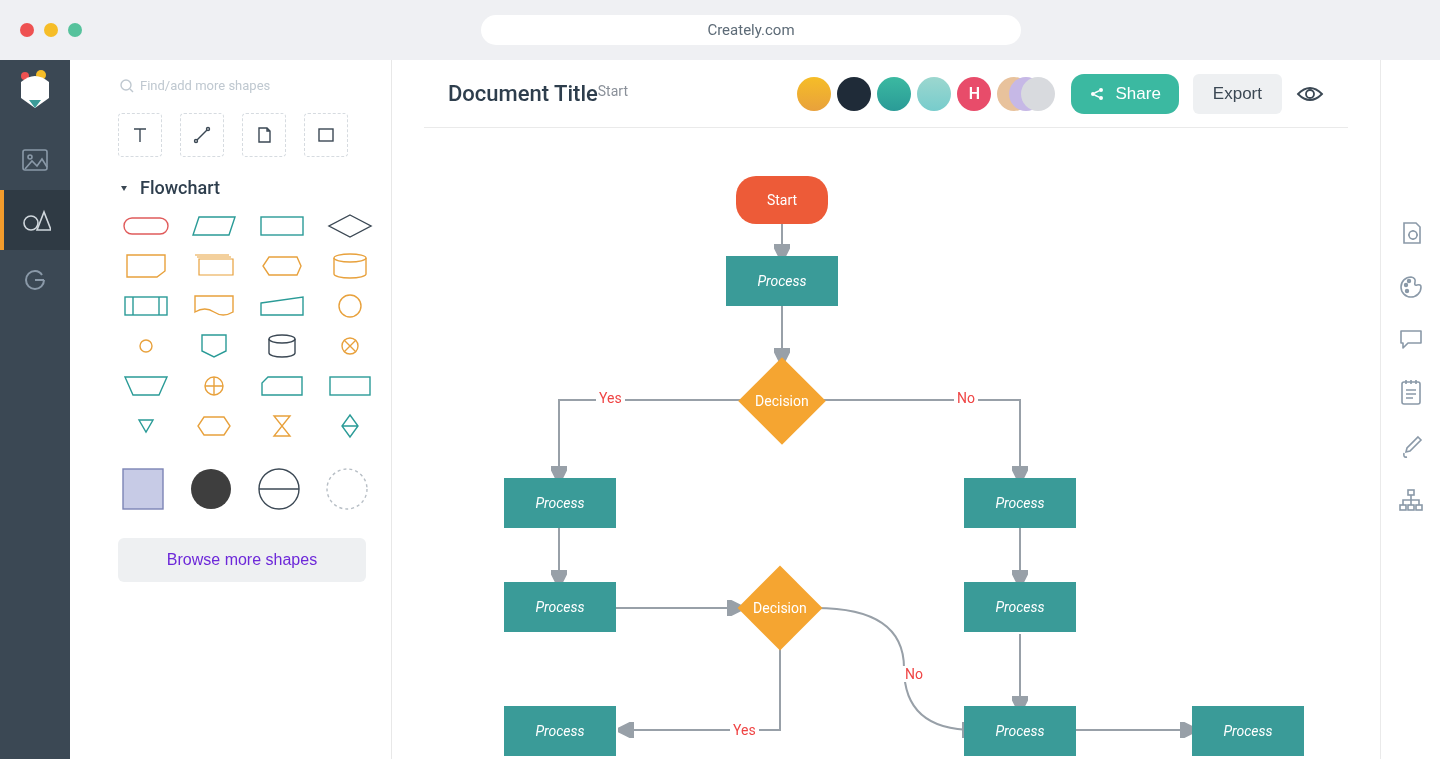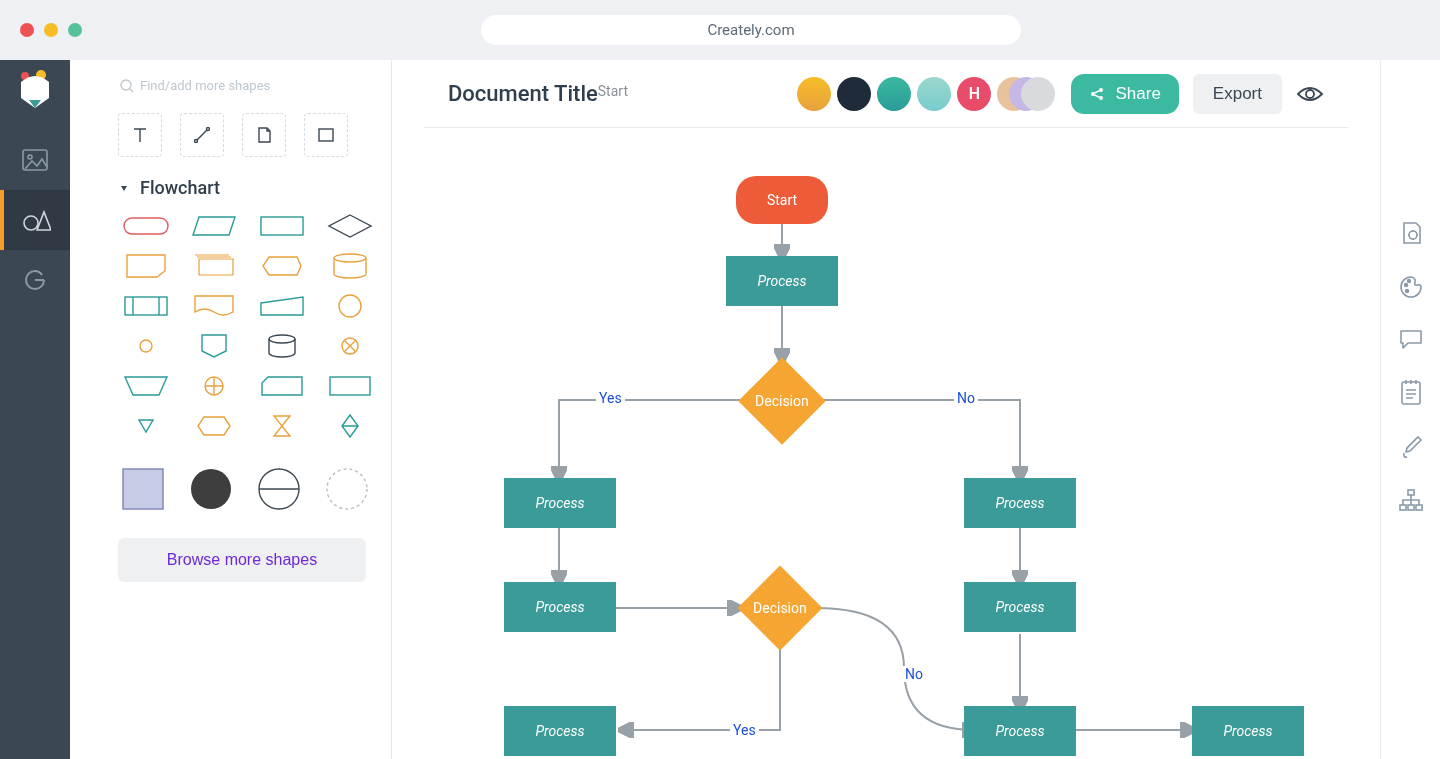--- a/index.html
+++ b/index.html
@@ -36,21 +36,21 @@
 .av.letter { background:#e84c6a; color:#fff; display:flex; align-items:center; justify-content:center; font-weight:600; }
 .share-btn { background: #3bb9a1; color:#fff; border:none; height: 40px; padding: 0 18px; border-radius: 13px; font-size:17px; display:flex; align-items:center; gap:10px; cursor:pointer; }
 .export-btn { background:#eef0f2; color:#3b4854; border:none; height:40px; padding:0 20px; border-radius:6px; font-size:17px; margin-left:14px; cursor:pointer; }
 .eye-icon { margin-left: 14px; color:#3b4854; cursor:pointer; }
 .canvas { flex:1; position:relative; overflow:hidden; }
 .node { position:absolute; display:flex; align-items:center; justify-content:center; color:#fff; font-size:14px; }
 .start { background:#ed5b38; border-radius: 20px; }
 .proc { background:#3a9b98;font-style:italic; }
 .dec { background:#f5a531; transform: rotate(45deg); }
 .dec span { transform: rotate(-45deg); }
-.lbl { position:absolute; color:#1d4ed8; font-size:14px; background:#fff; padding:0 3px; }
+.lbl { position:absolute; color:#ef4444; font-size:14px; background:#fff; padding:0 3px; }
 .rightbar { width: 60px; border-left: 1px solid #eaeaea; display:flex; flex-direction:column; align-items:center; gap:28px; padding-top: 160px; color:#8a99a8; }
 .rightbar .ri { cursor:pointer; }
 svg { display:block; }
 </style>
 </head>
 <body>
 
 <div class="titlebar">
   <div class="traffic">
     <span class="tl-red"></span>

